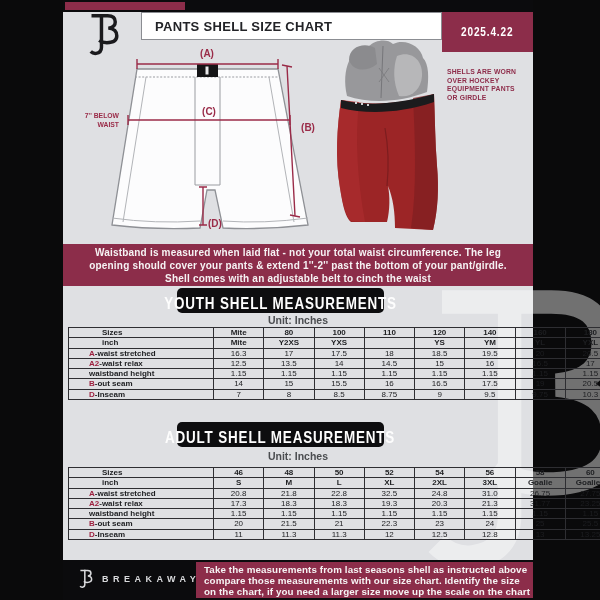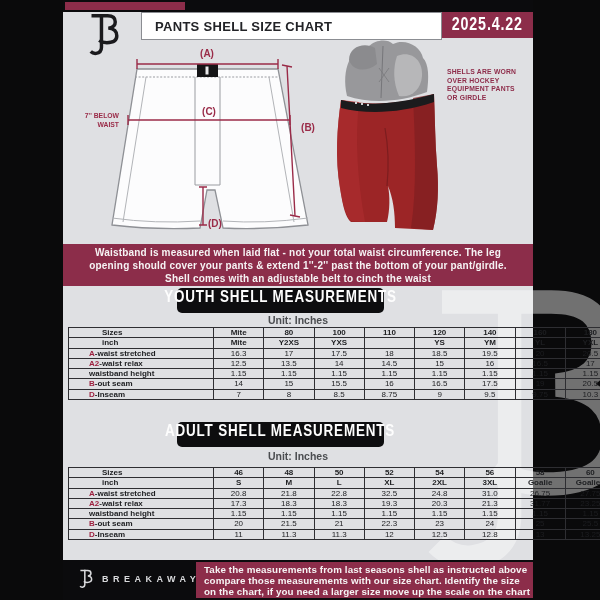--- a/index.html
+++ b/index.html
@@ -9,38 +9,38 @@
   #watermark{left:390px;top:262px;z-index:1;opacity:.42;color:#ffffff;}
   #content{left:63px;top:0;width:470px;height:600px;z-index:2;}
 
   
   .top-strip{left:0;top:0;width:470px;height:12px;background:#0b0b0d;}
   .accent{left:2px;top:2px;width:120px;height:8px;background:#8c2d4a;}
   .logo-top{left:20px;top:12px;width:40px;height:46px;color:#1a1a1d;}
   .title-box{left:78px;top:12px;width:301px;height:28px;background:#ffffff;border:1px solid #8b8d92;
              box-sizing:border-box;display:flex;align-items:center;padding-left:13px;
              font-size:13px;font-weight:bold;color:#222327;letter-spacing:.3px;}
-  .date-box{left:379px;top:12px;width:91px;height:26px;background:#8c2d4a;display:flex;
-            align-items:center;justify-content:center;color:#fff;font-size:17px;font-weight:bold;}
+  .date-box{left:379px;top:12px;width:91px;height:40px;background:#8c2d4a;display:flex;
+            align-items:center;justify-content:center;color:#fff;font-size:12px;font-weight:bold;}
   .cond{display:inline-block;transform:scale(.84,1.08);white-space:nowrap;letter-spacing:1px;}
 
   
   .diagram{left:20px;top:44px;}
   .photo{left:272px;top:38px;}
   .photo-note{left:384px;top:68px;width:86px;color:#8e2c4a;font-size:6.8px;font-weight:bold;
               line-height:8.6px;letter-spacing:.2px;}
 
   
   .banner{left:0;top:244px;width:470px;height:42px;background:#8c2d4a;color:#f6f3f4;
           font-size:10px;font-weight:bold;text-align:center;padding-top:3px;box-sizing:border-box;
           line-height:12.8px;letter-spacing:.2px;}
 
   
   .sec-title{width:207px;height:25px;background:#0d0d0f;border-radius:5px;display:flex;
-             align-items:flex-start;justify-content:center;color:#fdfdfd;font-size:16px;font-weight:bold;}
+             align-items:flex-end;justify-content:center;color:#fdfdfd;font-size:16px;font-weight:bold;}
   #youth-title{left:114px;top:288px;} #adult-title{left:114px;top:422px;}
   .unit{left:0;width:470px;text-align:center;font-size:10.5px;font-weight:600;color:#4b4d50;}
   #youth-unit{top:314px;} #adult-unit{top:450px;}
 
   
   .mtable{border-collapse:collapse;width:548px;table-layout:fixed;font-size:8px;color:#1d1e21;}
   #youth-table-wrap{left:5px;top:327px;} #adult-table-wrap{left:5px;top:467px;}
   .mtable td{border:1px solid #2e2e32;height:9.3px;line-height:9.3px;text-align:center;
              padding:0;overflow:hidden;white-space:nowrap;}
   .mtable td.lbl{width:111px;text-align:left;padding-left:20px;font-weight:bold;}

